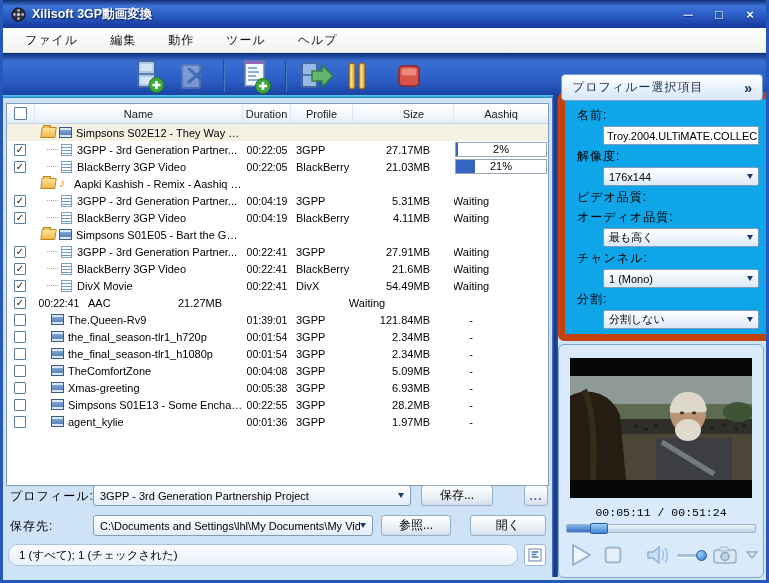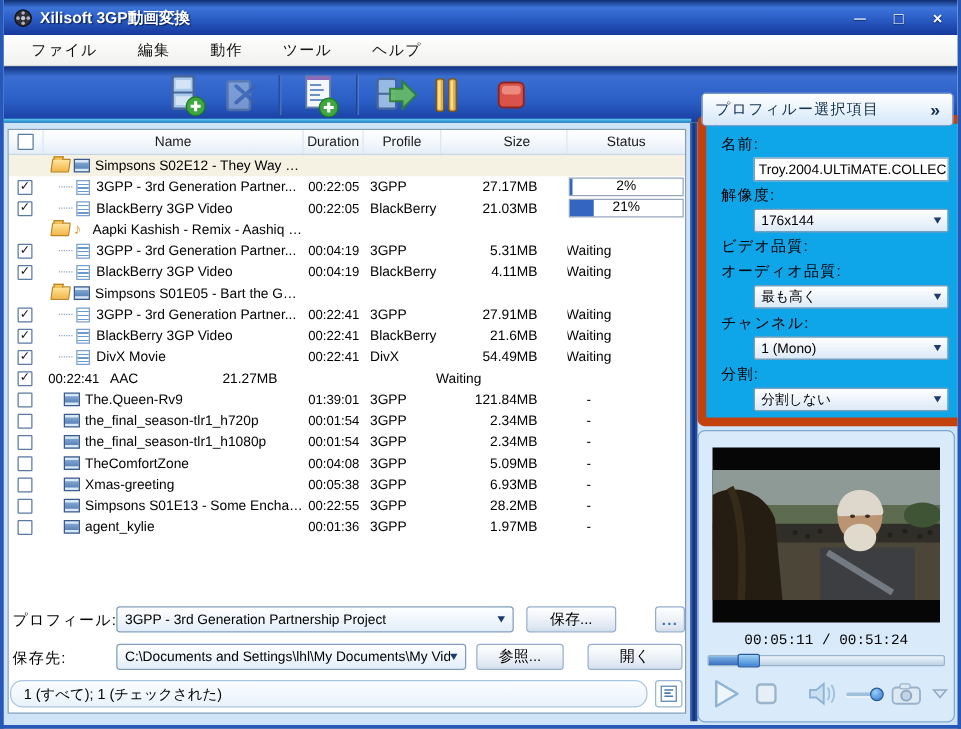--- a/index.html
+++ b/index.html
@@ -32,21 +32,21 @@
   .tbtn.narrow{width:30px;}
   .tbtn.disabled{opacity:.55;}
   .tb-sep{width:2px;height:32px;margin:0 5px;background:linear-gradient(90deg,#16327e,#5a8ad8);}
   
   .panel-header{position:absolute;left:558px;top:59px;width:202px;height:27px;
     background:linear-gradient(180deg,#ffffff,#d5e7f9);border:1px solid #7a9ecc;border-radius:4px;
     display:flex;align-items:center;justify-content:space-between;padding:0 10px;z-index:3;margin-top:15px;}
   .panel-header .ph-title{font-size:12px;color:#14304f;letter-spacing:1px;}
   .panel-header .chevrons{font-size:14px;font-weight:bold;color:#14304f;}
   
-  .table{position:absolute;left:3px;top:103px;width:543px;height:468px;background:#fff;
+  .table{position:absolute;left:3px;top:103px;width:543px;height:383px;background:#fff;
     border:1px solid #7f9db9;display:flex;flex-direction:column;overflow:hidden;}
   .thead{height:20px;display:flex;flex:none;
     background:linear-gradient(180deg,#ffffff,#f3f7fc 55%,#e4edf7);border-bottom:1px solid #c5d5e8;}
   .th{border-right:1px solid #dce6f2;display:flex;align-items:center;justify-content:center;
     font-size:11px;color:#1a1a1a;}
   .th:last-child{border-right:none;}
   .c-cb{width:28px;flex:none;}
   .c-name{width:208px;flex:none;}
   .c-dur{width:48px;flex:none;}
   .c-prof{width:62px;flex:none;}
@@ -223,21 +223,21 @@
 
   <div class="table">
     <div class="thead">
       <div class="th c-cb">
           <span class="hcb"></span>
         </div>
       <div class="th c-name">Name</div>
       <div class="th c-dur">Duration</div>
       <div class="th c-prof">Profile</div>
       <div class="th c-size">Size</div>
-      <div class="th c-status">Status</div>
+      <div class="th c-status">Aashiq</div>
     </div>
     <div class="tbody" id="tbody">
         <div class="trow kind-group hl">
           <div class="cell c-cb"></div>
           <div class="cell c-name">
             <span class="fic ic-folder"></span>
             <span class="fic ic-film"></span>
             <span class="nm">Simpsons S02E12 - They Way We ...</span>
           </div>
           <div class="cell c-dur"></div>

